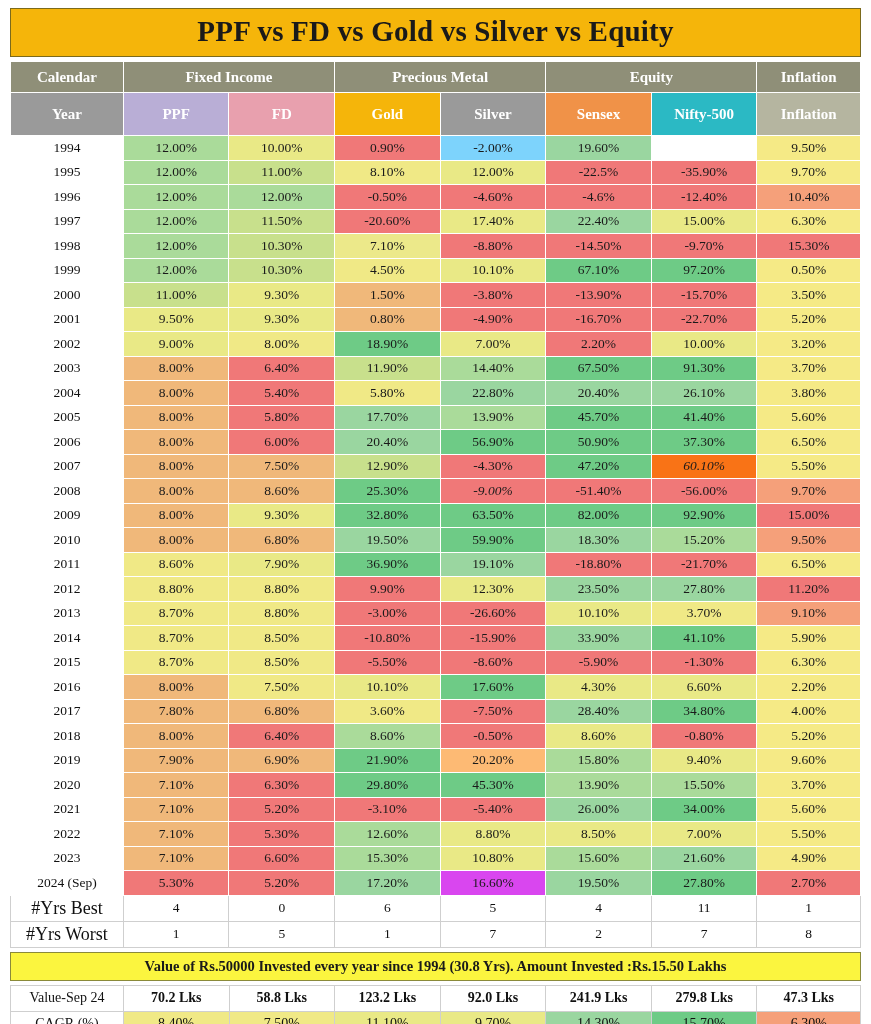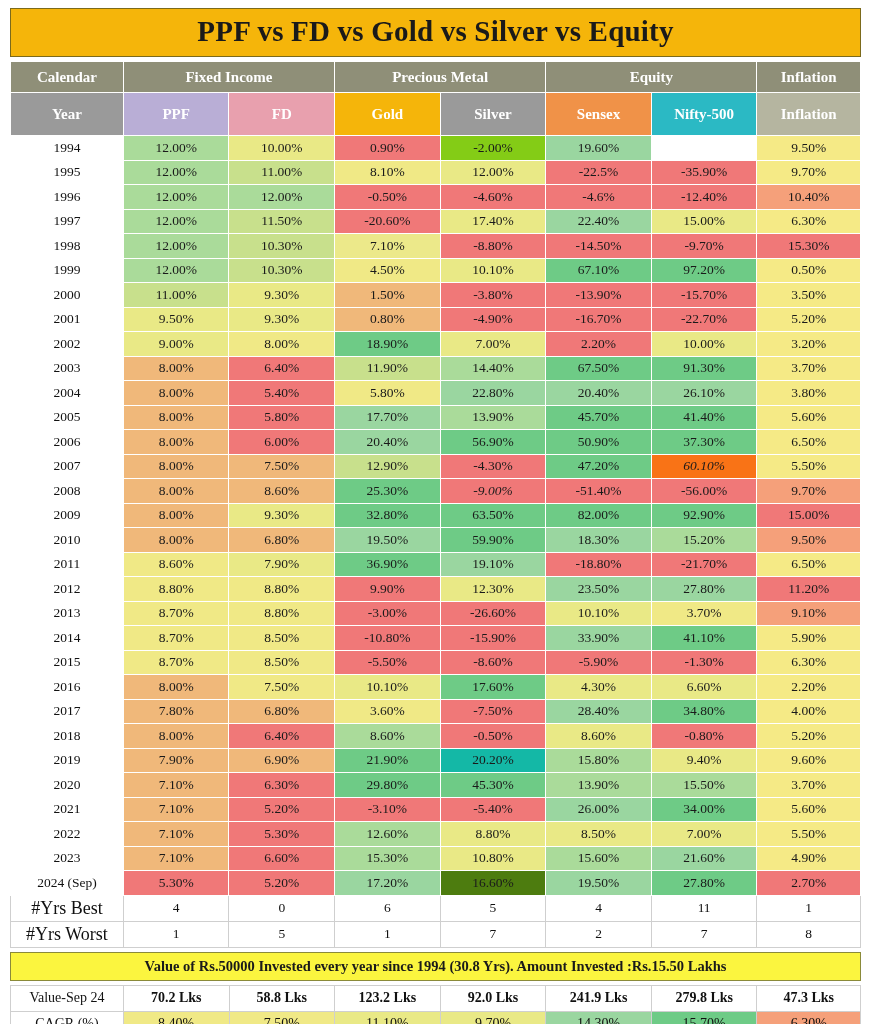--- a/index.html
+++ b/index.html
@@ -161,21 +161,21 @@
         <th class="sub nifty">Nifty-500</th>
         <th class="sub infl">Inflation</th>
       </tr>
     </thead>
     <tbody id="data-body">
         <tr>
           <td class="yearcell">1994</td>
           <td class="val" style="background: rgb(170, 219, 154);">12.00%</td>
           <td class="val" style="background: rgb(233, 233, 134);">10.00%</td>
           <td class="val" style="background: rgb(240, 120, 120);">0.90%</td>
-          <td class="val" style="background: #84cc16;">-2.00%</td>
+          <td class="val" style="background: #7dd3fc;">-2.00%</td>
           <td class="val" style="background: rgb(154, 214, 160);">19.60%</td>
           <td class="val" style="background: rgb(255, 255, 255);"></td>
           <td class="val" style="background: rgb(245, 234, 134);">9.50%</td>
         </tr>
         <tr>
           <td class="yearcell">1995</td>
           <td class="val" style="background: rgb(170, 219, 154);">12.00%</td>
           <td class="val" style="background: rgb(200, 224, 140);">11.00%</td>
           <td class="val" style="background: rgb(240, 233, 134);">8.10%</td>
           <td class="val" style="background: rgb(233, 233, 134);">12.00%</td>
@@ -411,21 +411,21 @@
           <td class="val" style="background: rgb(240, 120, 120);">-0.50%</td>
           <td class="val" style="background: rgb(233, 233, 134);">8.60%</td>
           <td class="val" style="background: rgb(240, 120, 120);">-0.80%</td>
           <td class="val" style="background: rgb(245, 234, 134);">5.20%</td>
         </tr>
         <tr>
           <td class="yearcell">2019</td>
           <td class="val" style="background: rgb(240, 184, 122);">7.90%</td>
           <td class="val" style="background: rgb(240, 184, 122);">6.90%</td>
           <td class="val" style="background: rgb(110, 203, 134);">21.90%</td>
-          <td class="val" style="background: #14b8a6;">20.20%</td>
+          <td class="val" style="background: #fdba74;">20.20%</td>
           <td class="val" style="background: rgb(170, 219, 154);">15.80%</td>
           <td class="val" style="background: rgb(233, 233, 134);">9.40%</td>
           <td class="val" style="background: rgb(245, 234, 134);">9.60%</td>
         </tr>
         <tr>
           <td class="yearcell">2020</td>
           <td class="val" style="background: rgb(240, 184, 122);">7.10%</td>
           <td class="val" style="background: rgb(240, 120, 120);">6.30%</td>
           <td class="val" style="background: rgb(110, 203, 134);">29.80%</td>
           <td class="val" style="background: rgb(110, 203, 134);">45.30%</td>
@@ -461,21 +461,21 @@
           <td class="val" style="background: rgb(233, 233, 134); margin-top: 44px;">10.80%</td>
           <td class="val" style="background: rgb(170, 219, 154);">15.60%</td>
           <td class="val" style="background: rgb(154, 214, 160);">21.60%</td>
           <td class="val" style="background: rgb(245, 234, 134);">4.90%</td>
         </tr>
         <tr>
           <td class="yearcell">2024 (Sep)</td>
           <td class="val" style="background: rgb(240, 120, 120);">5.30%</td>
           <td class="val" style="background: rgb(240, 120, 120);">5.20%</td>
           <td class="val" style="background: rgb(154, 214, 160);">17.20%</td>
-          <td class="val" style="background: #4d7c0f;">16.60%</td>
+          <td class="val" style="background: #d946ef;">16.60%</td>
           <td class="val" style="background: rgb(154, 214, 160);">19.50%</td>
           <td class="val" style="background: rgb(110, 203, 134);">27.80%</td>
           <td class="val" style="background: rgb(240, 120, 120);">2.70%</td>
         </tr>
       </tbody>
     <tbody id="stat-body">
         <tr class="stat">
           <td class="lbl">#Yrs Best</td>
           <td>4</td>
           <td>0</td>

